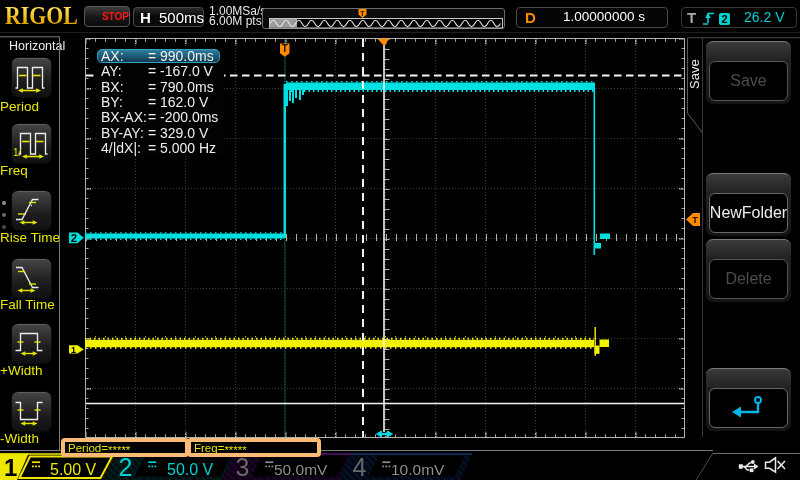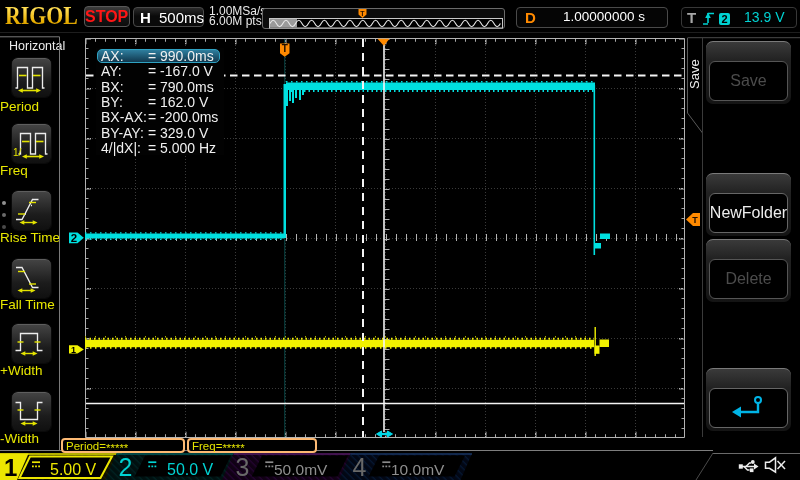--- a/index.html
+++ b/index.html
@@ -7,21 +7,21 @@
          font-family:"Liberation Sans",sans-serif;}
   .abs{position:absolute;}
   
   #logo{left:5px;top:5px;font-family:"Liberation Serif",serif;font-weight:bold;
         font-size:24px;line-height:22px;letter-spacing:0px;
         background:linear-gradient(#ffdc50 20%,#e8ae00 75%,#c98f00);
         -webkit-background-clip:text;background-clip:text;color:transparent;
         transform:scale(0.91,1.02);transform-origin:left top;}
   #stopbtn{left:84px;top:6px;width:44px;height:19px;border-radius:4px;
            border:1px solid #585858;background:linear-gradient(#3c3c3c,#161616 55%,#0c0c0c);
-           color:#ff1616;font-weight:bold;font-size:16px;text-align:left;line-height:20px;}
+           color:#ff1616;font-weight:bold;font-size:10px;text-align:right;line-height:20px;}
   #hbox{left:133px;top:7px;width:69px;height:18px;border-radius:4px;border:1px solid #4a4a4a;
         background:linear-gradient(#2a2a2a,#0a0a0a 45%);color:#fff;font-size:15px;line-height:19px;}
   #hbox b{position:absolute;left:6px;top:0px;font-size:15px;}
   #hbox span{position:absolute;left:25px;top:0px;}
   #srate{left:209px;top:7px;color:#e8e8e8;font-size:12px;line-height:9.8px;}
   #memstrip{left:262px;top:8px;width:241px;height:19px;border-radius:3px;border:1px solid #6a6a6a;
             background:#0b0b0b;}
   #dbox{left:516px;top:7px;width:150px;height:19px;border-radius:4px;border:1px solid #4a4a4a;
         background:#050505;color:#fff;font-size:13.5px;}
   #dbox b{position:absolute;left:8px;top:1px;color:#ff8a00;font-size:15px;}
@@ -42,21 +42,21 @@
   .rbtn{left:706px;width:85px;height:62px;border-radius:7px;
         background:linear-gradient(#3a3a3a,#222 30%,#141414);
         border-top:1px solid #7a7a7a;}
   .rbtn .plate{position:absolute;left:3px;right:3px;top:19px;bottom:3px;background:#000;
                border:1px solid #666;border-radius:6px;color:#ededed;font-size:16px;
                text-align:center;display:flex;align-items:center;justify-content:center;}
   .rbtn.dis .plate{color:#4c4c4c;border-color:#555;}
   #savetab{left:687px;top:46px;width:16px;height:56px;color:#f0f0f0;font-size:13px;
            writing-mode:vertical-rl;transform:rotate(180deg);text-align:center;}
   
-  .mbox{top:438px;height:11px;border:2px solid #fdba74;border-radius:4px;background:#000;
+  .mbox{top:438px;height:11px;border:4px solid #fdba74;border-radius:4px;background:#000;
         color:#e3e300;font-size:11.5px;line-height:12px;z-index:6;}
   .irow{position:absolute;left:0;width:100%;height:15px;line-height:15px;}
   .il{position:absolute;left:5px;}
   .ie{position:absolute;left:52px;}
   .iv{position:absolute;left:64px;text-align:center;}
 </style>
 </head>
 <body>
 <div id="scope">
 
@@ -80,21 +80,21 @@
       <b>D</b>
       <span>1.00000000 s</span>
     </div>
   <div class="abs" id="tbox">
     <span class="tl">T</span>
     <svg width="18" height="17" style="position:absolute;left:20px;top:1px">
       <path d="M1,15 h5 M6,14 V4 M6,4.5 h6" stroke="#00d2d2" stroke-width="1.6" fill="none"></path>
       <polygon points="3.2,9 8.8,9 6,3.5" fill="#00d2d2"></polygon>
     </svg>
     <span class="ch2">2</span>
-    <span class="tv">13.9 V</span>
+    <span class="tv">26.2 V</span>
   </div>
 
   <div class="abs" id="lmenu-title">Horizontal</div>
   <div class="abs lbtn" style="top:58px" id="b-period">
     <svg width="39" height="38">
       <path d="M3.5,29 H5.5 V8.5 H15.5 V29 H20.5 V8.5 H30.5 V29 H32.5" stroke="#ececec" stroke-width="1.35" fill="none"></path>
       <g stroke="#e3e300" stroke-width="1.6">
         <line x1="7" y1="16.5" x2="14.5" y2="16.5"></line>
           <line x1="21" y1="16.5" x2="28.5" y2="16.5"></line>
         <line x1="10" y1="31.5" x2="25" y2="31.5"></line>

